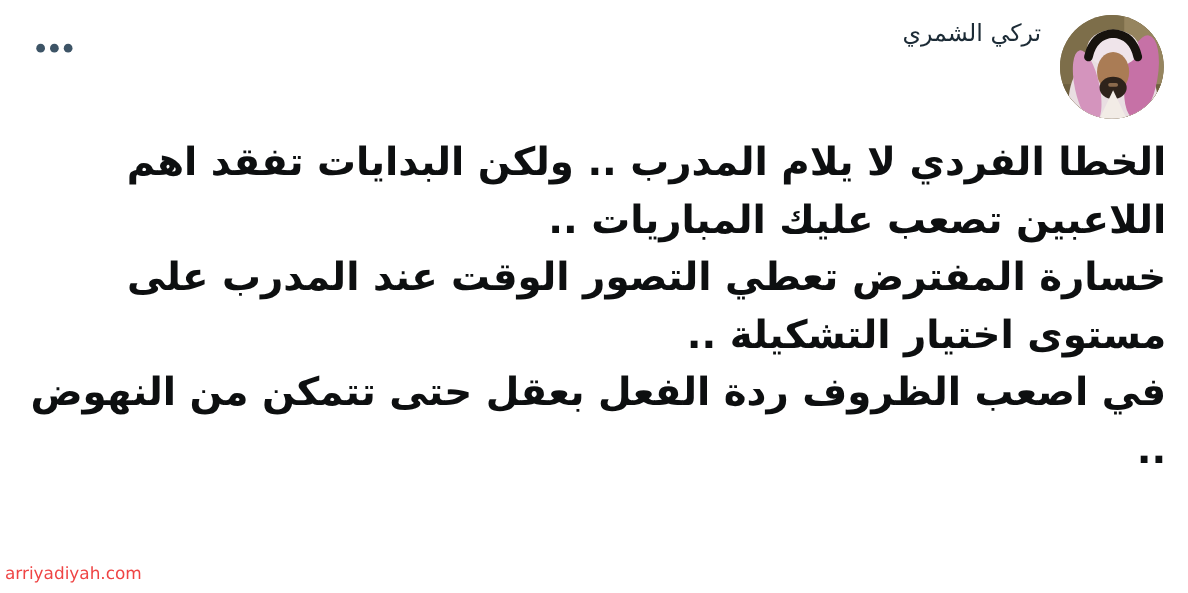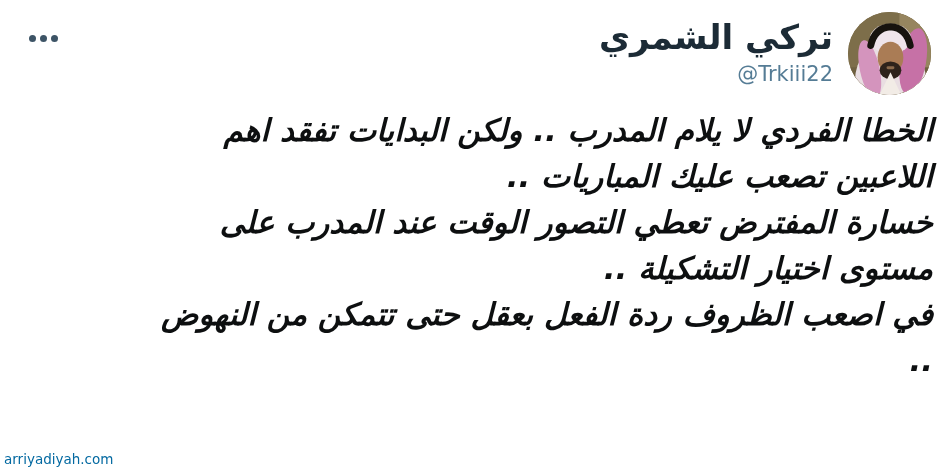--- a/index.html
+++ b/index.html
@@ -30,47 +30,46 @@
     cursor: pointer;
   }
   .avatar svg { display: block; }
 
   
   .author {
     position: absolute; top: 16px; right: 117px;
     text-align: right; direction: rtl;
   }
   .author-name {
-    font-size: 34px; font-weight: bold;
+    font-size: 19px; font-weight: normal;
     color: #1c2b36; line-height: 1.25;
     cursor: pointer;
   }
   .author-handle {
     direction: ltr; text-align: right;
     font-size: 21px; color: #557c95;
     margin-top: 3px; cursor: pointer;
   }
 
   
   .tweet-text {
     position: absolute; top: 107px; right: 17px; left: 10px;
     direction: rtl; text-align: right;
     font-size: 31px; font-weight: bold;
     color: #0d0f10;
   }
   .tweet-line {
     line-height: 46px; min-height: 46px;
     white-space: nowrap;
-    font-style: italic;
   }
 
   
   .watermark {
     position: absolute; left: 4px; top: 451px;
-    font-size: 13.5px; color: #0369a1;
+    font-size: 13.5px; color: #ef4444;
     direction: ltr;
   }
 </style>
 </head>
 <body>
 
 <div class="more-btn">
   <span class="dot"></span>
   <span class="dot"></span>
   <span class="dot"></span>
@@ -88,21 +87,20 @@
     <path d="M23 34 Q27 16 43 15 Q59 16 63 34" stroke="#17130e" stroke-width="7" fill="none" stroke-linecap="round"></path>
     <ellipse cx="43" cy="46" rx="13" ry="16" fill="#aa7c55"></ellipse>
     <ellipse cx="43" cy="59" rx="11" ry="9" fill="#2e231b"></ellipse>
     <rect x="39" y="55" width="8" height="3" rx="1.5" fill="#8a6a4c"></rect>
     <path d="M32 84 L43 61 L54 84 Z" fill="#f2ece6"></path>
   </svg>
 </div>
 
 <div class="author">
   <div class="author-name">تركي الشمري</div>
-  <div class="author-handle">@Trkiii22</div>
 </div>
 
 <div class="tweet-text">
   <div class="tweet-line">الخطا الفردي لا يلام المدرب .. ولكن البدايات تفقد اهم</div>
   <div class="tweet-line">اللاعبين تصعب عليك المباريات ..</div>
   <div class="tweet-line">خسارة المفترض تعطي التصور الوقت عند المدرب على</div>
   <div class="tweet-line">مستوى اختيار التشكيلة ..</div>
   <div class="tweet-line">في اصعب الظروف ردة الفعل بعقل حتى تتمكن من النهوض</div>
   <div class="tweet-line">..</div>
 </div>

